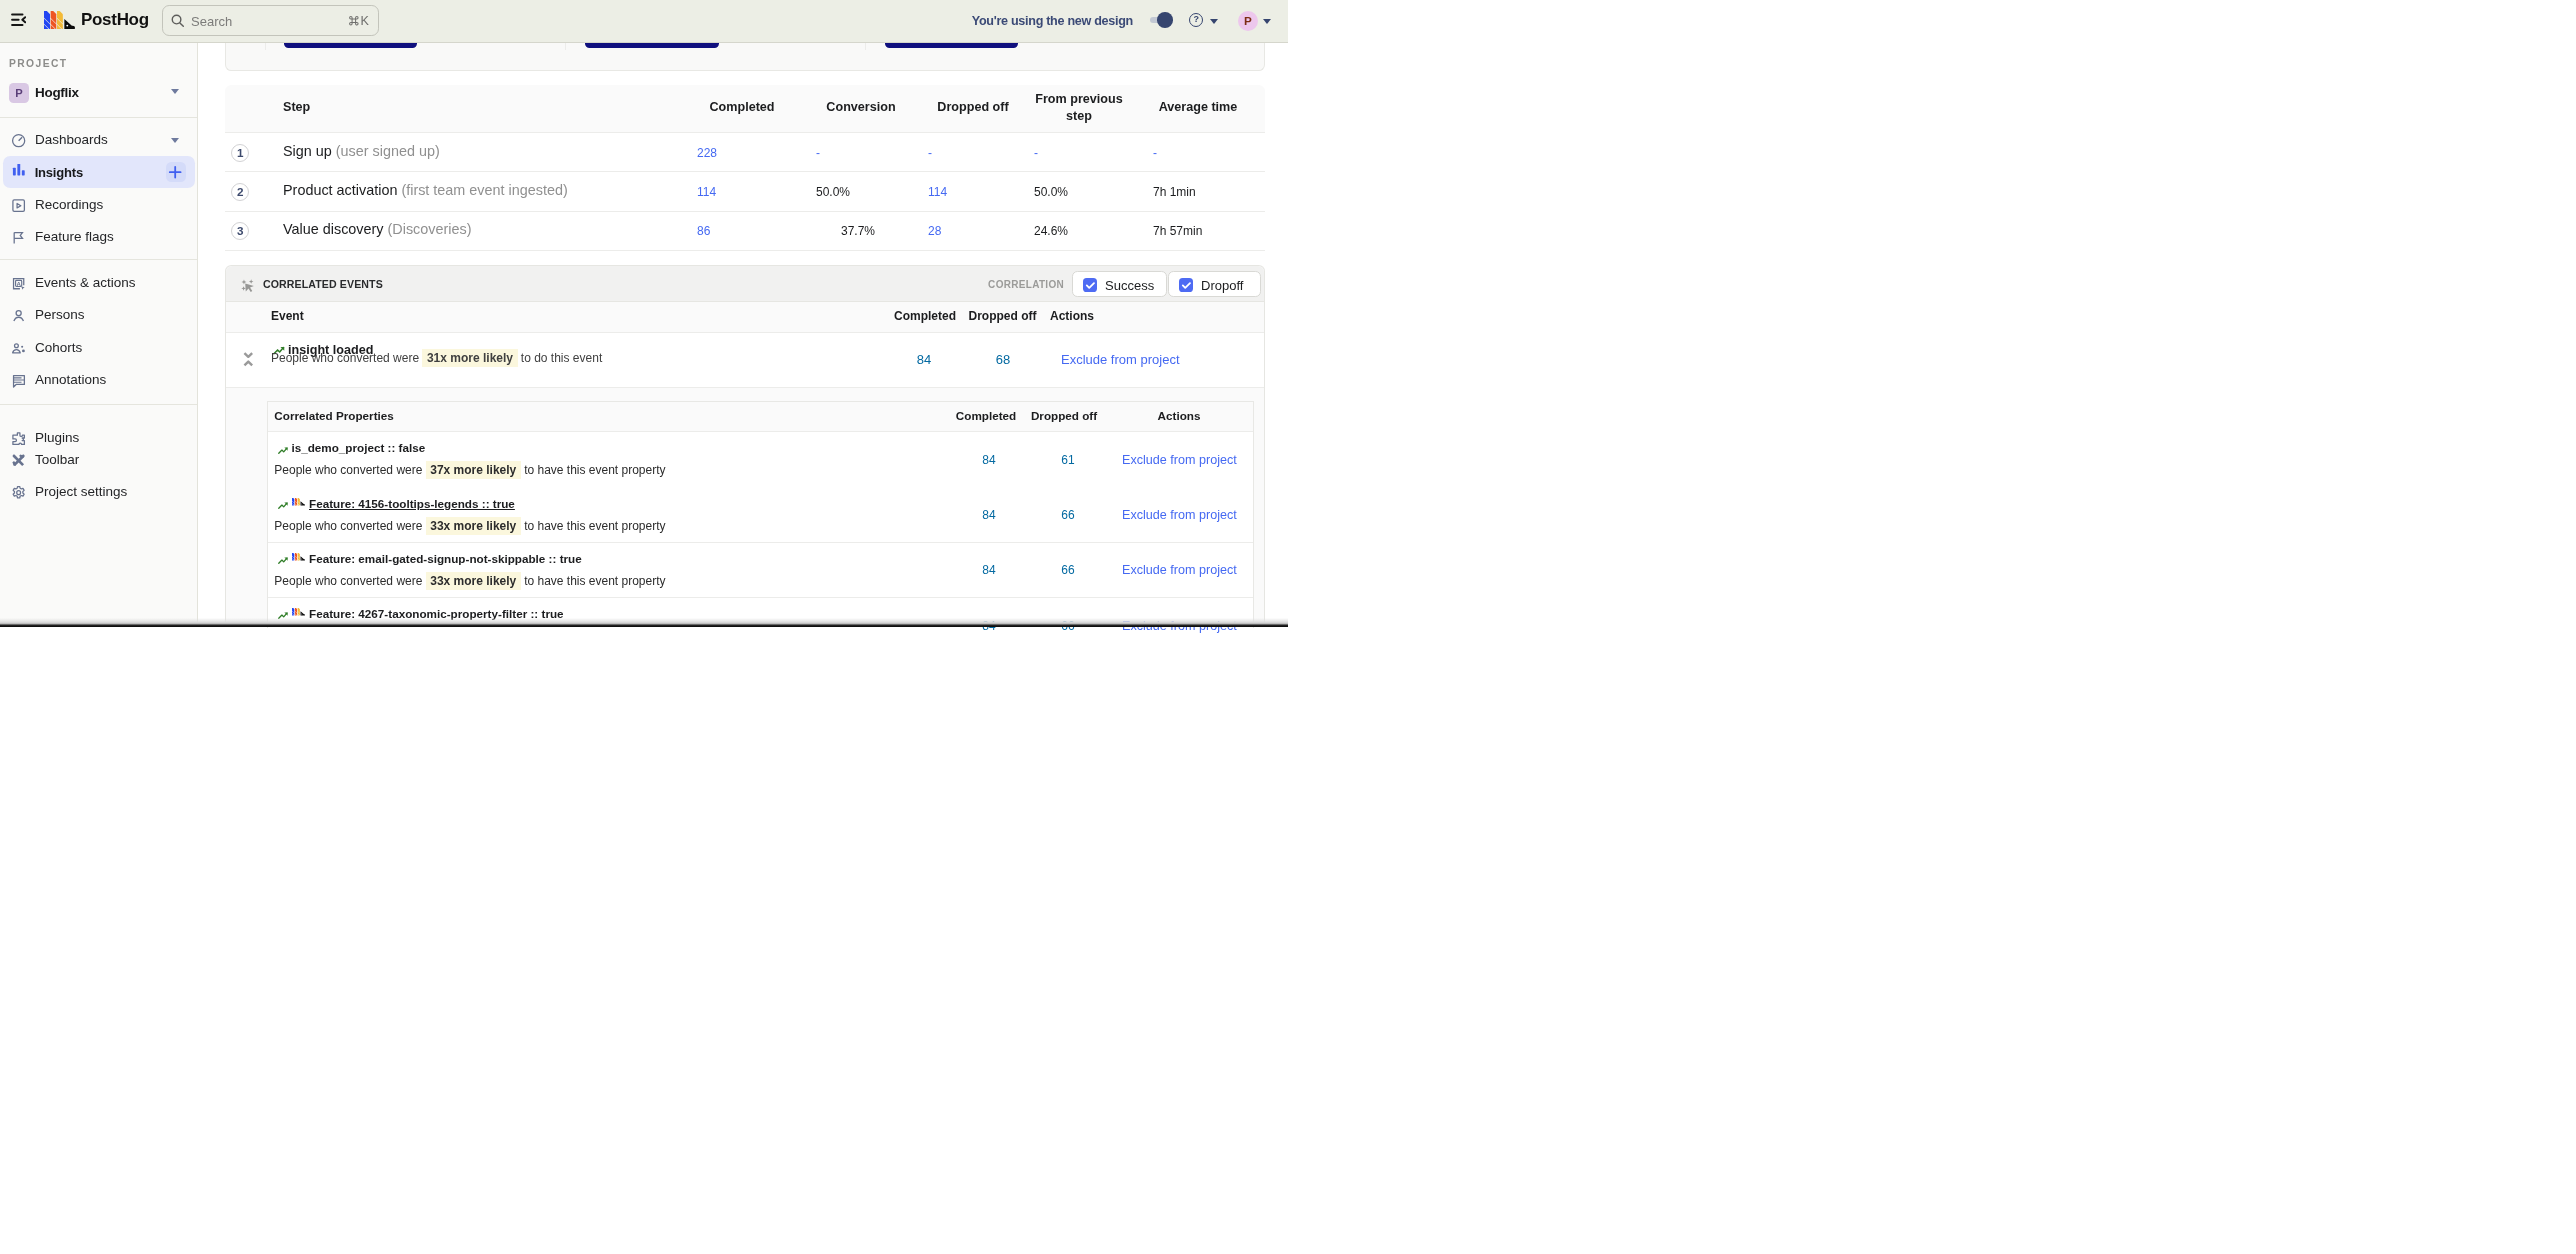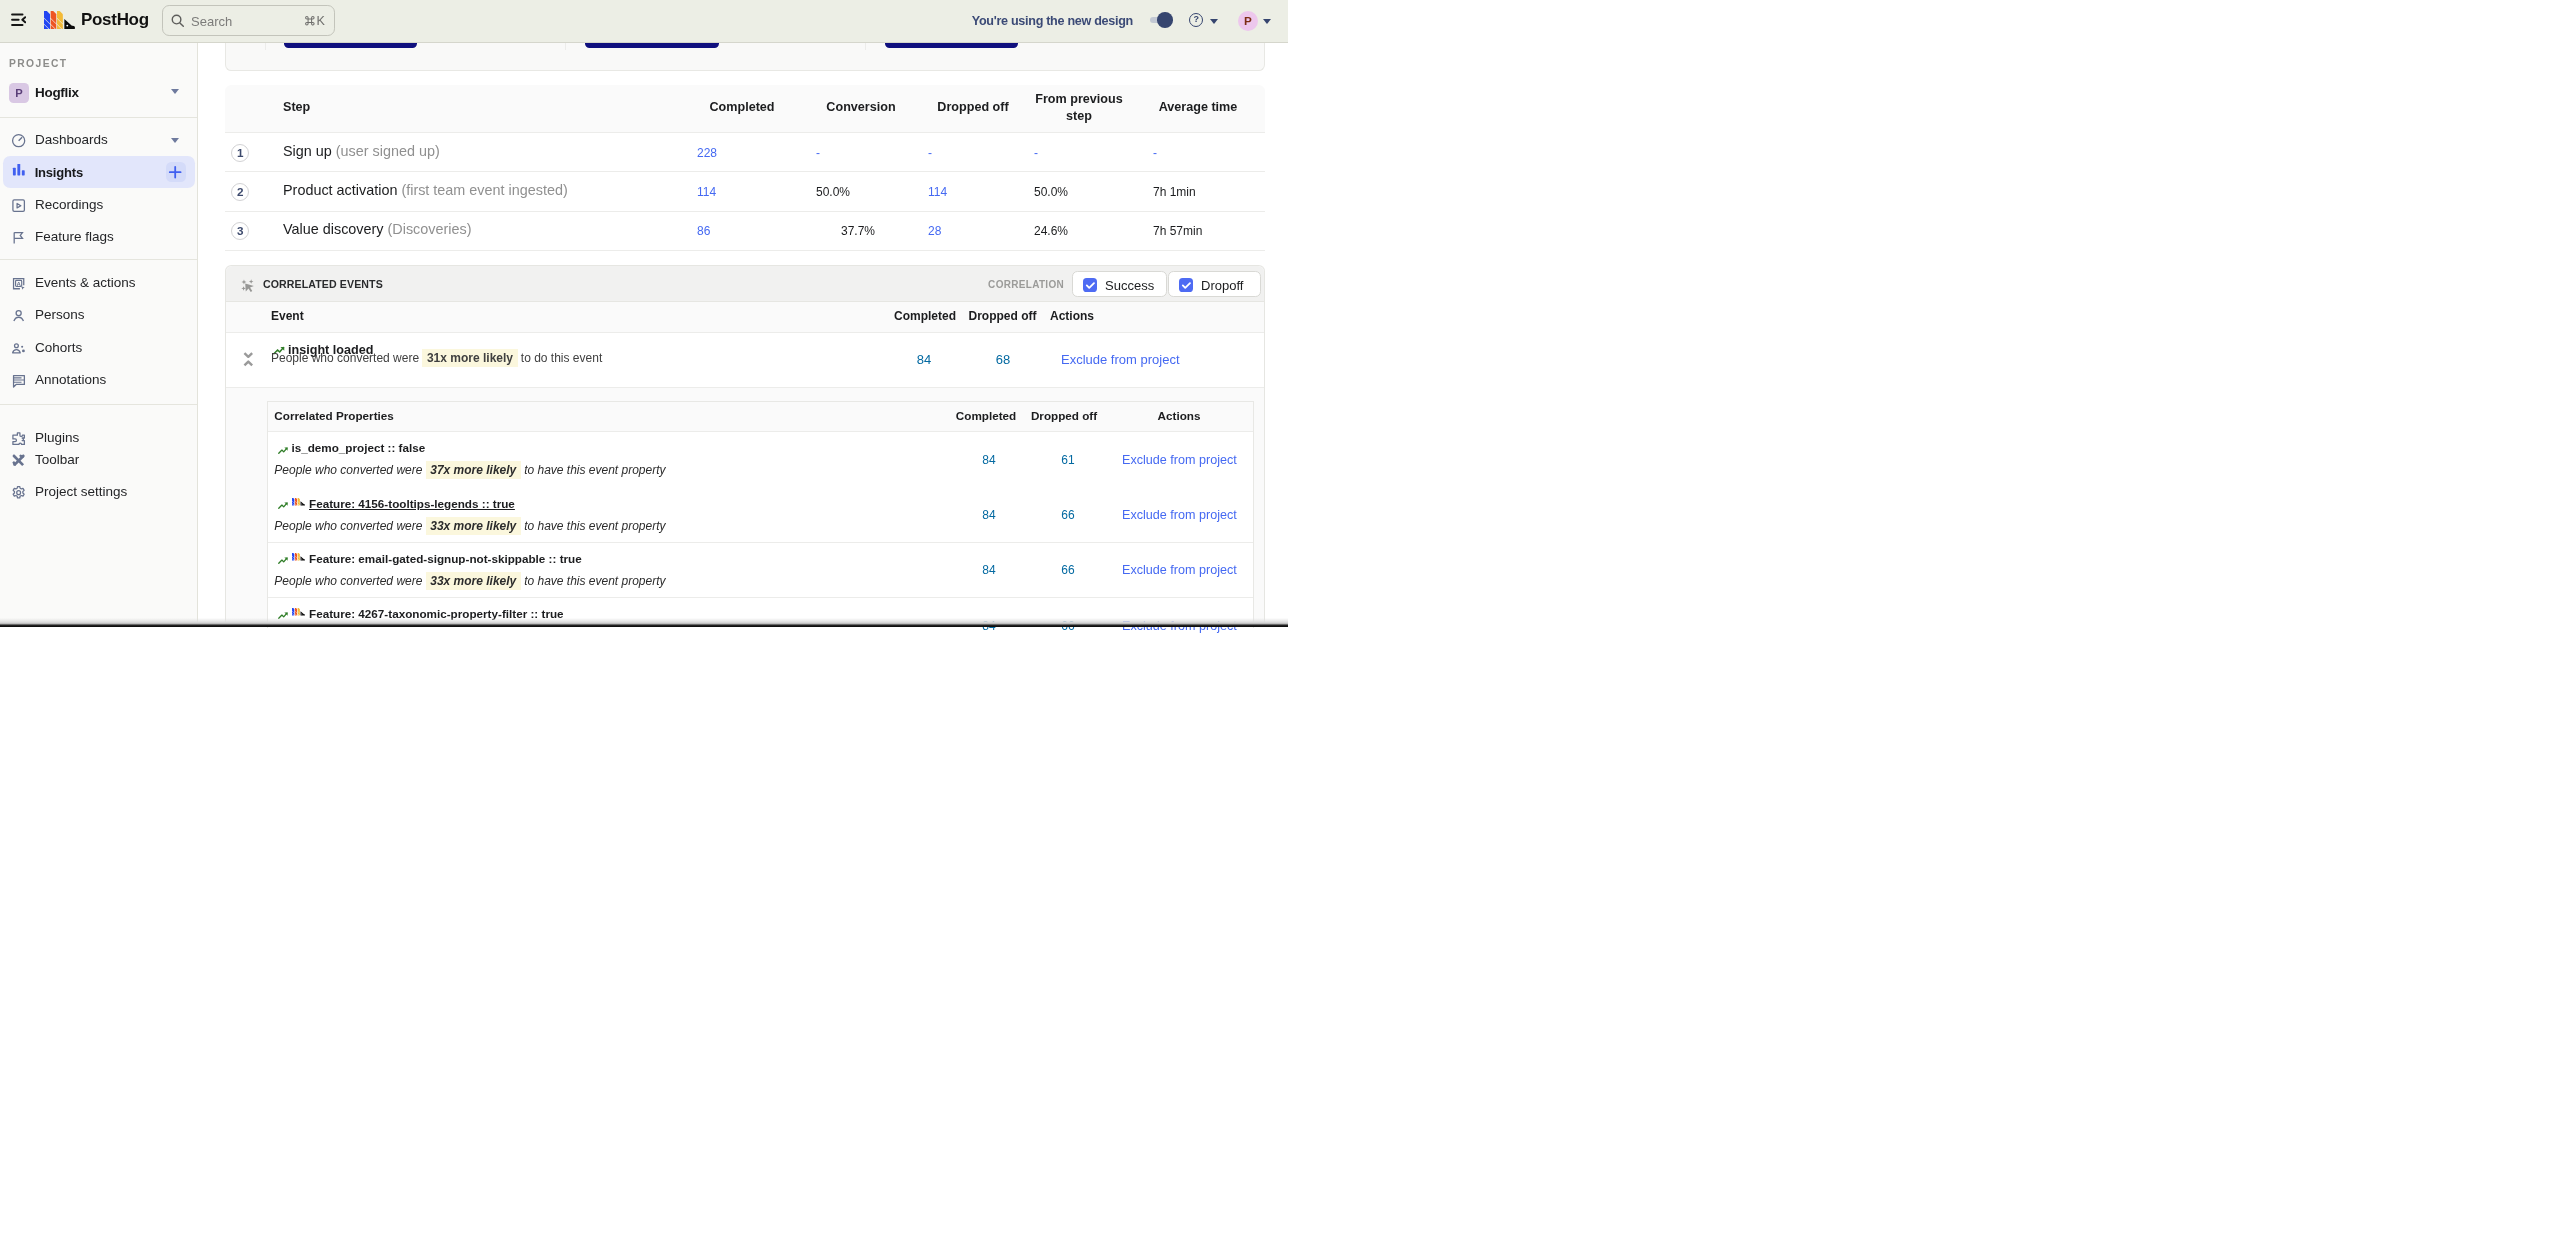--- a/index.html
+++ b/index.html
@@ -5,21 +5,21 @@
   html,body{margin:0;padding:0;width:1288px;height:627px;overflow:hidden;
     font-family:"Liberation Sans",sans-serif;background:#fff;}
   *{box-sizing:border-box;}
 
   
   #header{position:absolute;left:0;top:0;width:1288px;height:43px;
     background:#eceee5;border-bottom:0.9px solid #d5d6cc;z-index:50;}
   #collapse{position:absolute;left:10.8px;top:13px;}
   #logo{position:absolute;left:44px;top:10.8px;}
   #wordmark{position:absolute;left:81px;top:10px;font-size:17px;font-weight:700;color:#111;letter-spacing:-0.3px;}
-  #searchbox{position:absolute;left:162px;top:5px;width:173px;height:31px;
+  #searchbox{position:absolute;left:162px;top:5px;width:217px;height:31px;
     border:0.9px solid #c3c4bb;border-radius:7.2px;}
   #searchicon{position:absolute;left:8px;top:8px;}
   #searchph{position:absolute;left:28px;top:7.6px;font-size:13px;color:#7c7c7a;}
   #cmdk{position:absolute;right:9px;top:7.6px;font-size:12.6px;color:#6f6f6d;}
   #newdesign{position:absolute;right:155px;top:13.5px;font-size:12.6px;font-weight:700;color:#3b4a76;letter-spacing:-0.3px;}
   #toggle{position:absolute;left:1150px;top:16.6px;width:19px;height:6.7px;border-radius:3.6px;background:#c2c8d3;}
   #toggleknob{position:absolute;right:-3.6px;top:-4.5px;width:15.7px;height:15.7px;border-radius:50%;background:#36456f;}
   #helpicon{position:absolute;left:1189px;top:12.6px;width:14.4px;height:14.4px;border-radius:50%;
     border:1.8px solid #36456f;color:#36456f;font-size:9px;font-weight:700;text-align:center;line-height:10.8px;}
   .caret{width:0;height:0;border-left:4.5px solid transparent;border-right:4.5px solid transparent;
@@ -81,21 +81,21 @@
   #eventshead{position:absolute;left:0;top:36px;width:1038px;height:31px;background:#fafafa;
     border-bottom:0.9px solid #ececea;}
   .eth{position:absolute;top:7.2px;font-size:12px;font-weight:700;color:#1c1d1f;}
   #eventrow{position:absolute;left:0;top:67px;width:1038px;height:55px;background:#fff;border-bottom:0.9px solid #ececea;}
   .hl{background:#fbf7dd;font-weight:700;padding:1.8px 4.5px;}
   
   #ptable{position:absolute;left:41px;top:135px;width:987px;background:#fff;border:0.9px solid #e8e8e5;}
   #pthead{position:absolute;left:0;top:0;width:985px;height:30px;background:#fafafa;border-bottom:0.9px solid #ececea;}
   .prow{position:absolute;left:0;width:985px;border-bottom:0.9px solid #ececea;background:#fff;}
   .ptitle{position:absolute;left:21.6px;top:9px;font-size:11.7px;font-weight:700;color:#1c1d1f;}
-  .pdesc{position:absolute;left:6.3px;top:31px;font-size:12px;color:#2c2c2c;font-style:italic;}
+  .pdesc{position:absolute;left:6.3px;top:31px;font-size:12px;color:#2c2c2c;}
   .pval{position:absolute;font-size:12px;text-align:center;color:#0369a1;}
   .plink{position:absolute;font-size:12.6px;color:#4569f2;}
 
   #bottomshade{position:absolute;left:0;top:618px;width:1288px;height:9px;z-index:90;
     background:linear-gradient(to bottom,rgba(228,228,228,0) 0%,rgba(222,222,222,0.75) 35%,#d5d5d5 52%,#bdbdbd 62%,#7d7d7d 70%,#2e2e2e 79%,#131313 87%,#0b0b0b 100%);}
 </style>
 </head>
 <body>
 
 <div id="header">

